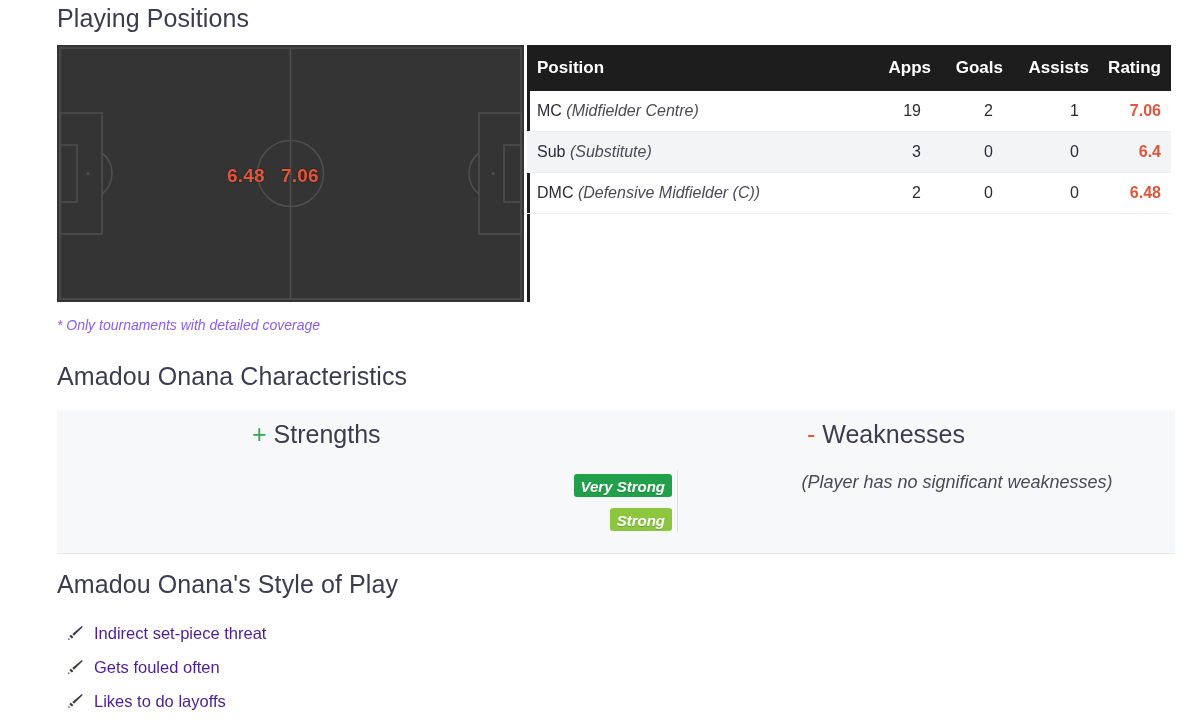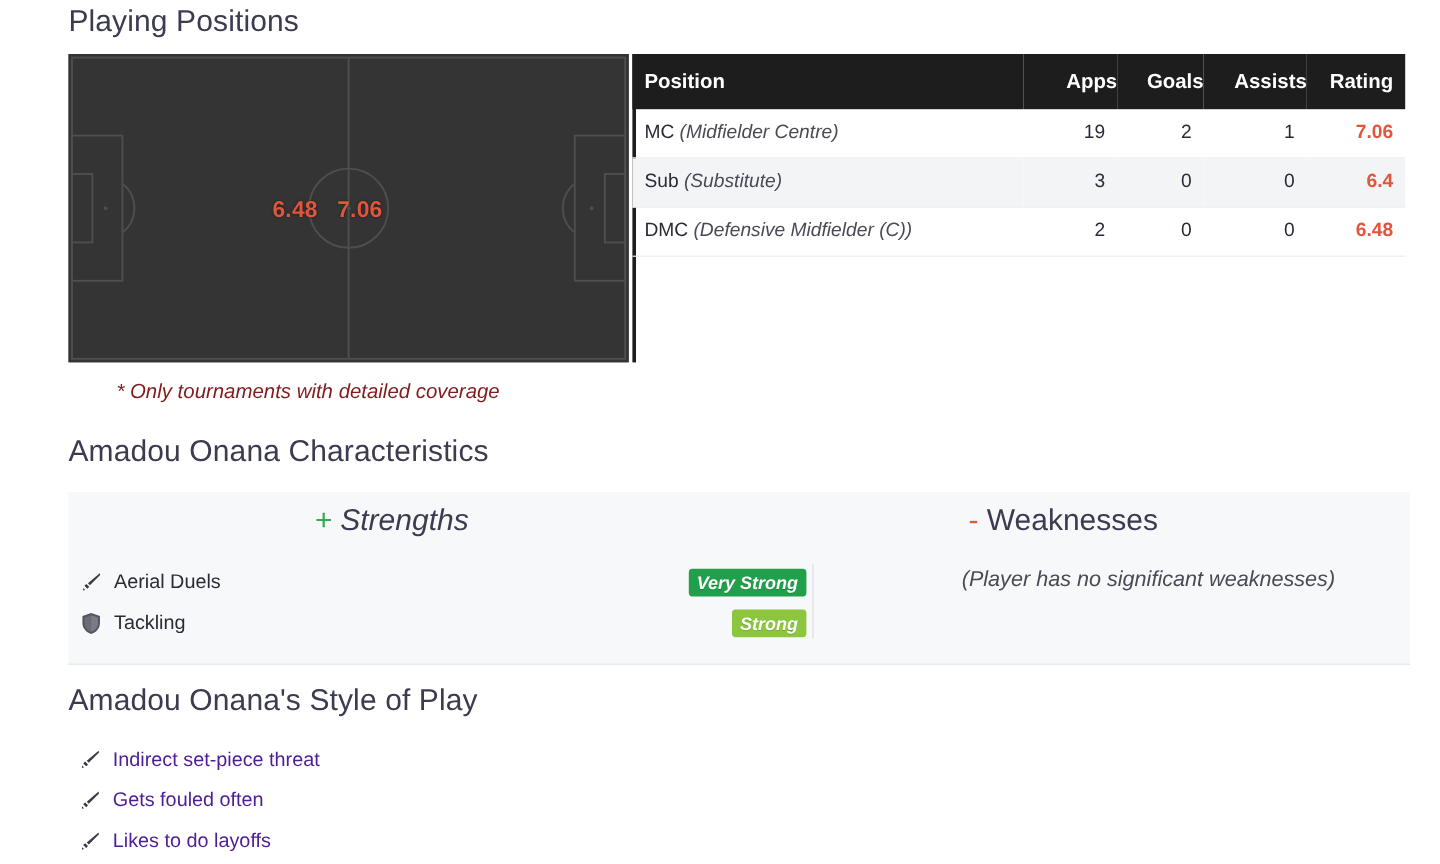--- a/index.html
+++ b/index.html
@@ -58,25 +58,24 @@
     text-shadow: 0 0 2px rgba(0,0,0,.55);
     white-space: nowrap;
   }
   .pitch-rating.r-dmc { left: 170px; top: 120px; }
   .pitch-rating.r-mc  { left: 224px; top: 120px; }
 
   .pitch-note {
     position: absolute;
     left: 57px;
     top: 317px;
-    font-size: 17px;
+    font-size: 14px;
     font-style: italic;
-    color: #7f1d1d;
-    white-space: nowrap;
-    margin-left: 40px;
+    color: #8b5cf6;
+    white-space: nowrap;
   }
 
   
   .positions-table {
     position: absolute;
     left: 527px;
     top: 45px;
     width: 644px;
     border-collapse: collapse;
     font-size: 16px;
@@ -142,21 +141,21 @@
   }
 
   .char-head {
     position: absolute;
     top: 10px;
     font-size: 25px;
     font-weight: 400;
     color: #3c3c50;
     white-space: nowrap;
   }
-  #strengths-head { left: 205px; font-style: italic; }
+  #strengths-head { left: 195px; }
   #weaknesses-head { left: 750px; }
   .sign-plus  { color: #34a853; font-weight: 400; }
   .sign-minus { color: #e2553a; font-weight: 400; }
 
   .strength-list {
     position: absolute;
     left: 8px;
     top: 58px;
     list-style: none;
   }
@@ -361,43 +360,20 @@
     <div class="char-head" id="strengths-head">
       <span class="sign-plus">+</span>
       <span>Strengths</span>
     </div>
 
     <div class="char-head" id="weaknesses-head">
       <span class="sign-minus">-</span>
       <span>Weaknesses</span>
     </div>
 
-    <ul class="strength-list">
-      <li class="strength-row">
-        <span class="attr-icon">
-          <svg width="18" height="18" viewBox="0 0 24 24" aria-hidden="true">
-            <path d="M21.5 2.2 L22 4.2 L10.6 15.6 L8.4 13.4 Z" fill="#3a3a48"></path>
-            <path d="M6.6 14.2 L9.8 17.4 L8.2 19 L5 15.8 Z" fill="#3a3a48"></path>
-            <path d="M3.2 18.6 L5.4 20.8 L3.0 21.4 Z" fill="#3a3a48"></path>
-            <rect x="4.4" y="16.6" width="4.6" height="1.5" transform="rotate(45 6.7 17.3)" fill="#3a3a48"></rect>
-          </svg>
-        </span>
-        <span class="attr-label">Aerial Duels</span>
-      </li>
-      <li class="strength-row">
-        <span class="attr-icon">
-          <svg width="18" height="19" viewBox="0 0 24 26" aria-hidden="true">
-            <path d="M12 1 L22 4.6 V12.5 C22 19 17.2 23.4 12 25 C6.8 23.4 2 19 2 12.5 V4.6 Z" fill="#55555f"></path>
-            <path d="M12 3.6 L19.6 6.3 V12.6 C19.6 17.7 15.9 21.3 12 22.7 C8.1 21.3 4.4 17.7 4.4 12.6 V6.3 Z" fill="#6c6c78"></path>
-            <path d="M12 3.6 L19.6 6.3 V12.6 C19.6 17.7 15.9 21.3 12 22.7 Z" fill="#7b7b87"></path>
-          </svg>
-        </span>
-        <span class="attr-label">Tackling</span>
-      </li>
-    </ul>
 
     <div class="badge-col">
       <div class="badge-row">
         <span class="badge badge-very-strong">Very Strong</span>
       </div>
       <div class="badge-row">
         <span class="badge badge-strong">Strong</span>
       </div>
     </div>
 

